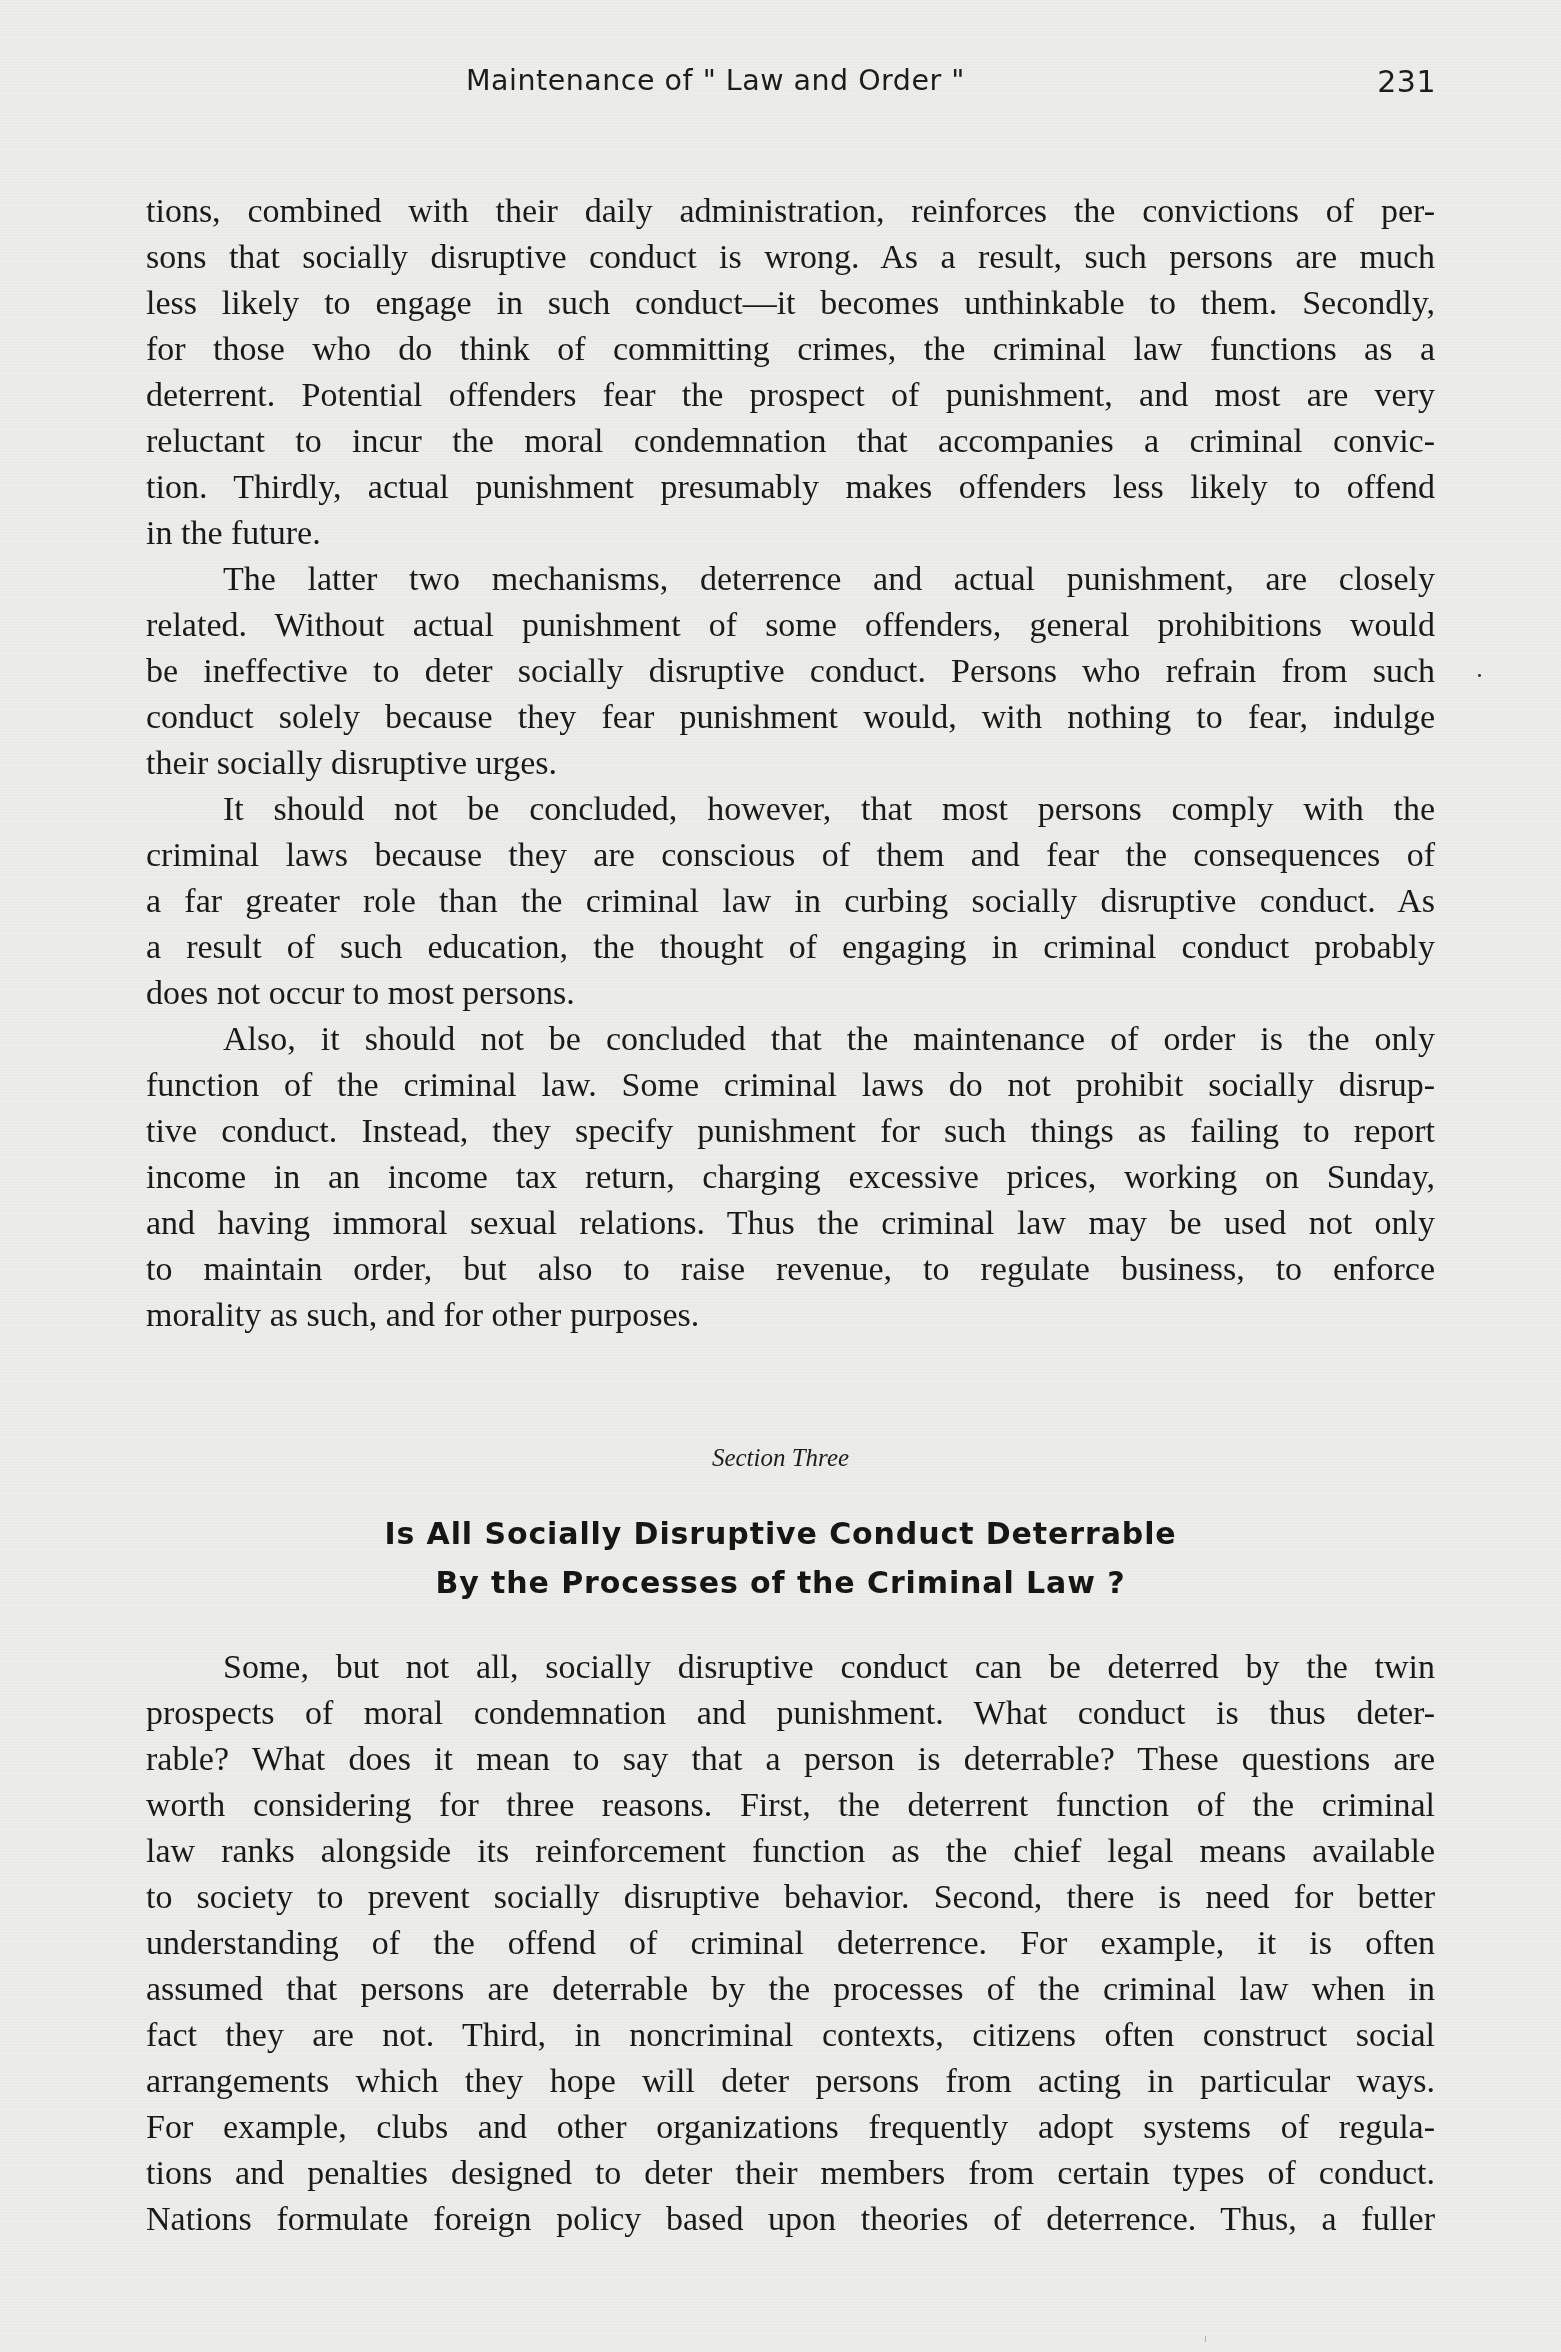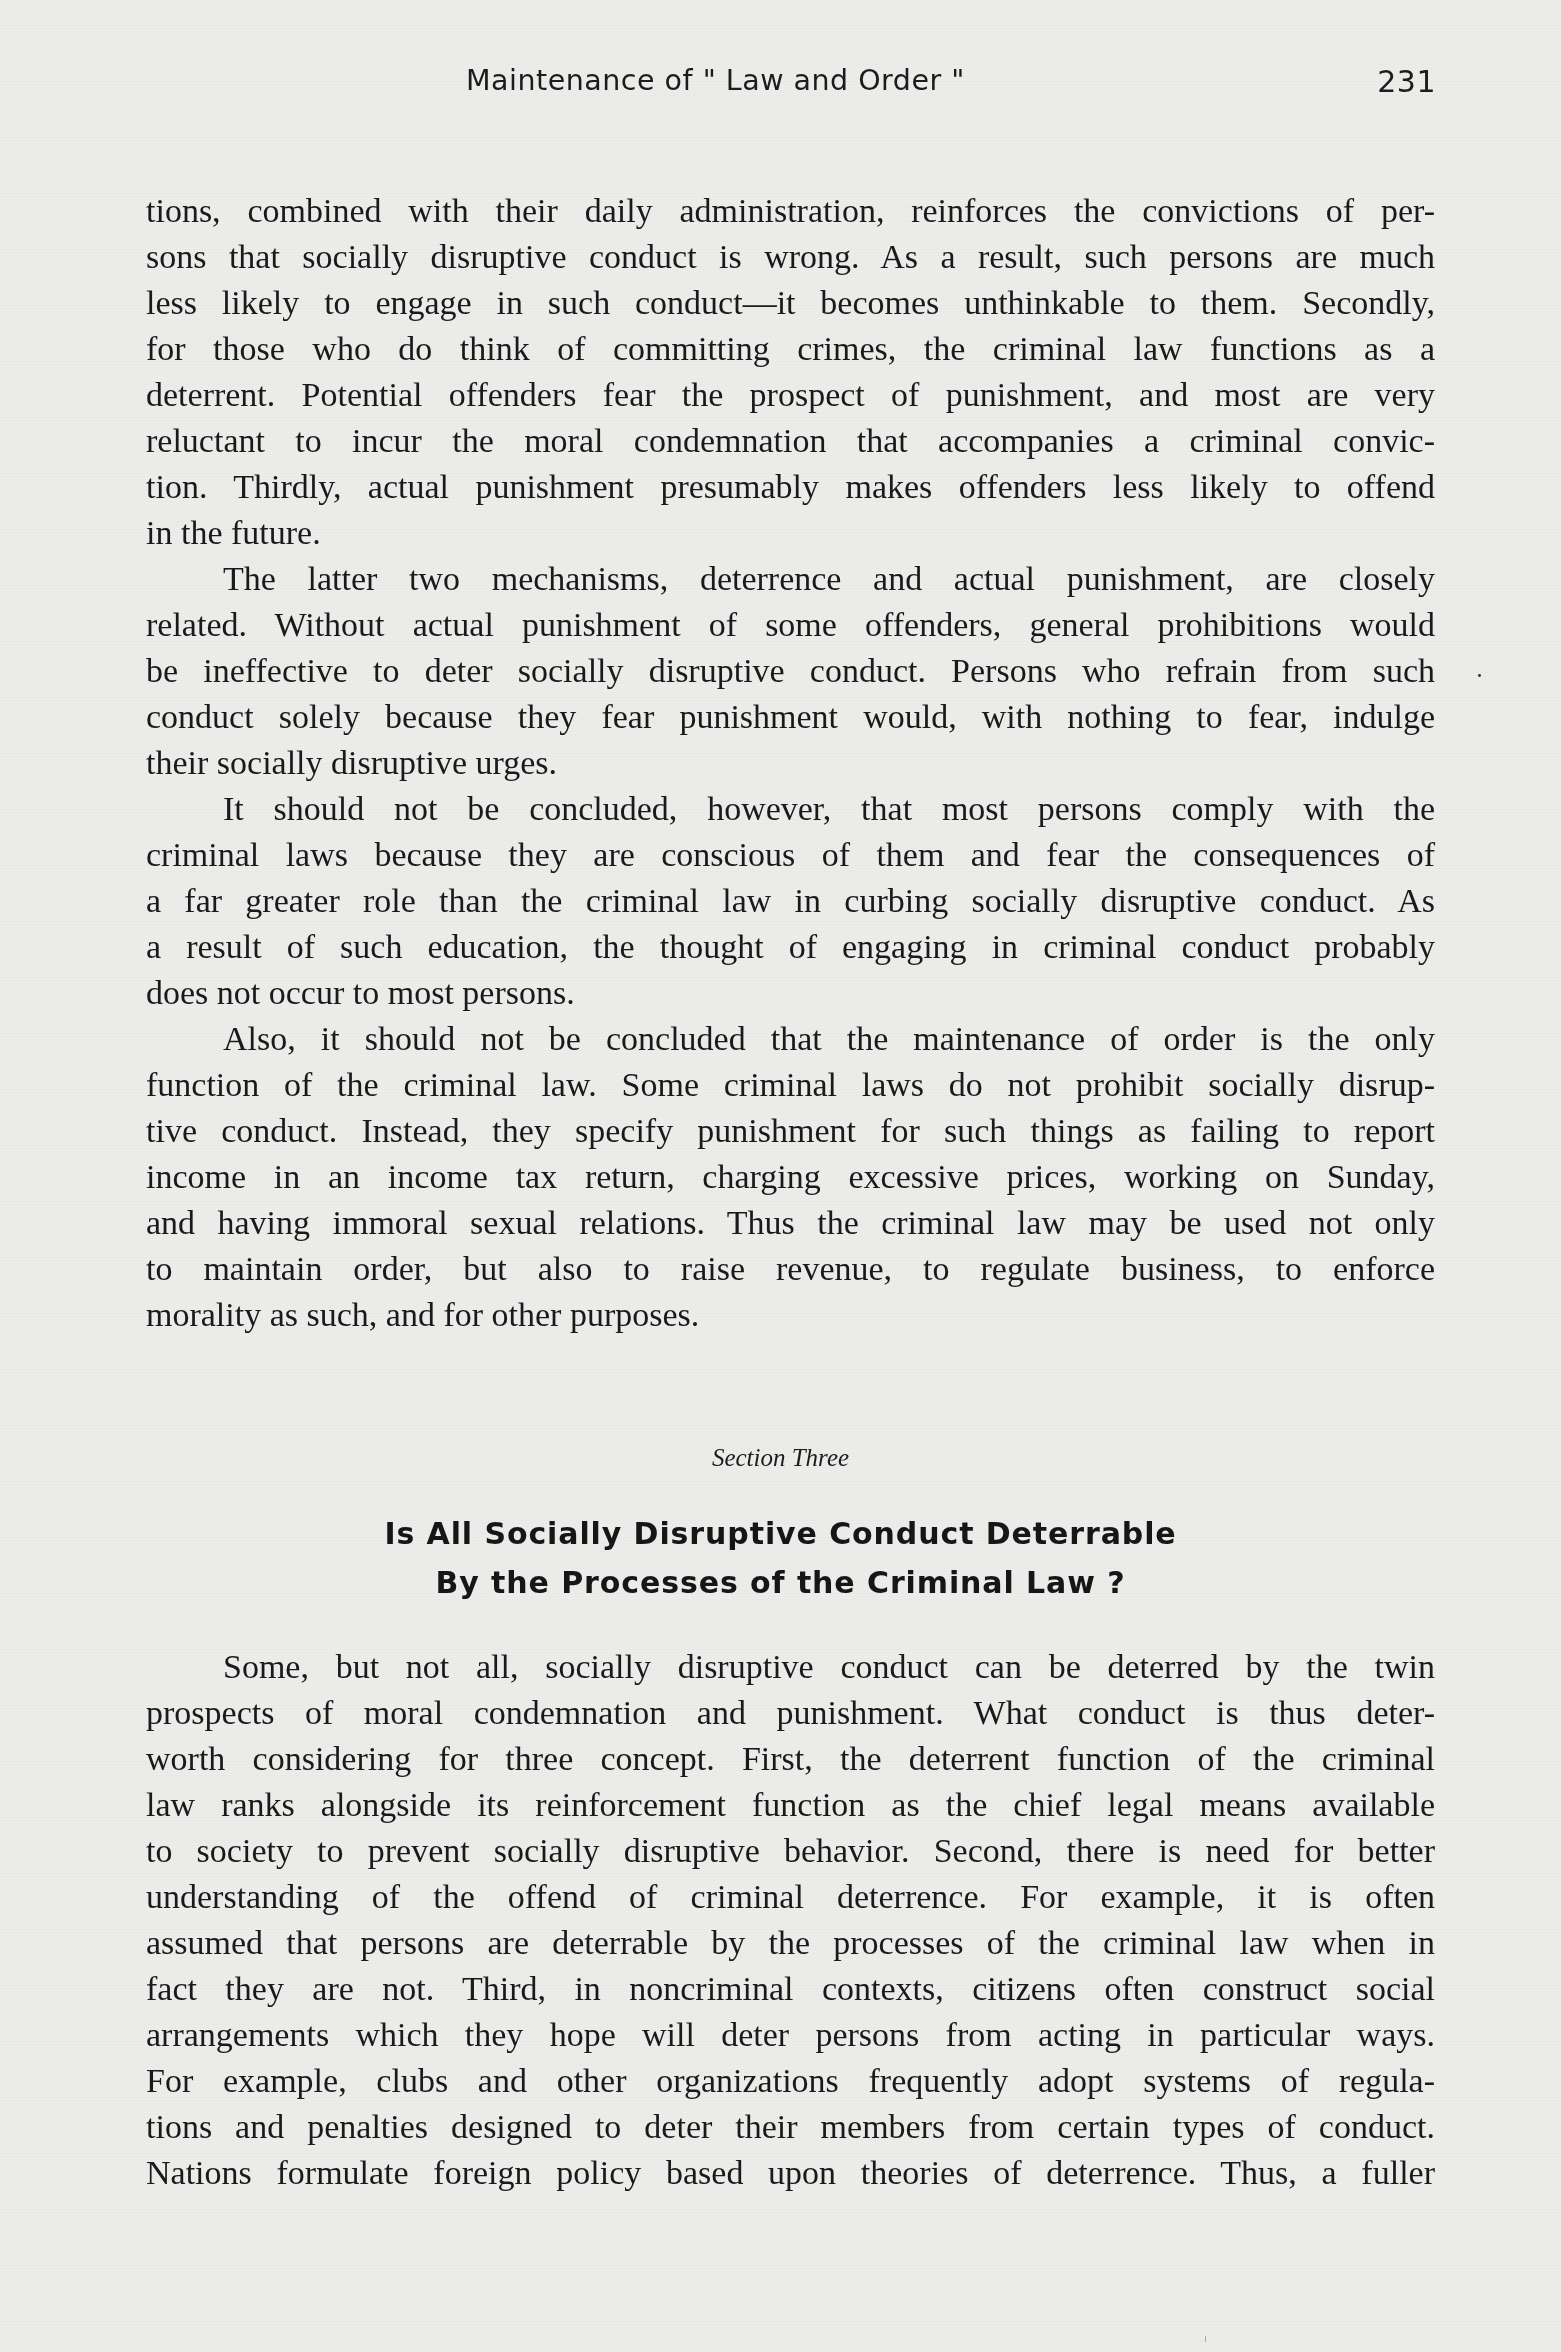--- a/index.html
+++ b/index.html
@@ -170,21 +170,22 @@
 
   <div class="section-title">
     <span>Is All Socially Disruptive Conduct Deterrable</span>
     <span>By the Processes of the Criminal Law ?</span>
   </div>
 
   <div class="body-text" id="block-bottom">
     <div>
       <span class="line indent">Some, but not all, socially disruptive conduct can be deterred by the twin</span>
       <span class="line">prospects of moral condemnation and punishment. What conduct is thus deter-</span>
-      <span class="line">worth considering for three concept. First, the deterrent function of the criminal</span>
+      <span class="line">rable? What does it mean to say that a person is deterrable? These questions are</span>
+      <span class="line">worth considering for three reasons. First, the deterrent function of the criminal</span>
       <span class="line">law ranks alongside its reinforcement function as the chief legal means available</span>
       <span class="line">to society to prevent socially disruptive behavior. Second, there is need for better</span>
       <span class="line">understanding of the offend of criminal deterrence. For example, it is often</span>
       <span class="line">assumed that persons are deterrable by the processes of the criminal law when in</span>
       <span class="line">fact they are not. Third, in noncriminal contexts, citizens often construct social</span>
       <span class="line">arrangements which they hope will deter persons from acting in particular ways.</span>
       <span class="line">For example, clubs and other organizations frequently adopt systems of regula-</span>
       <span class="line">tions and penalties designed to deter their members from certain types of conduct.</span>
       <span class="line">Nations formulate foreign policy based upon theories of deterrence. Thus, a fuller</span>
     </div>

